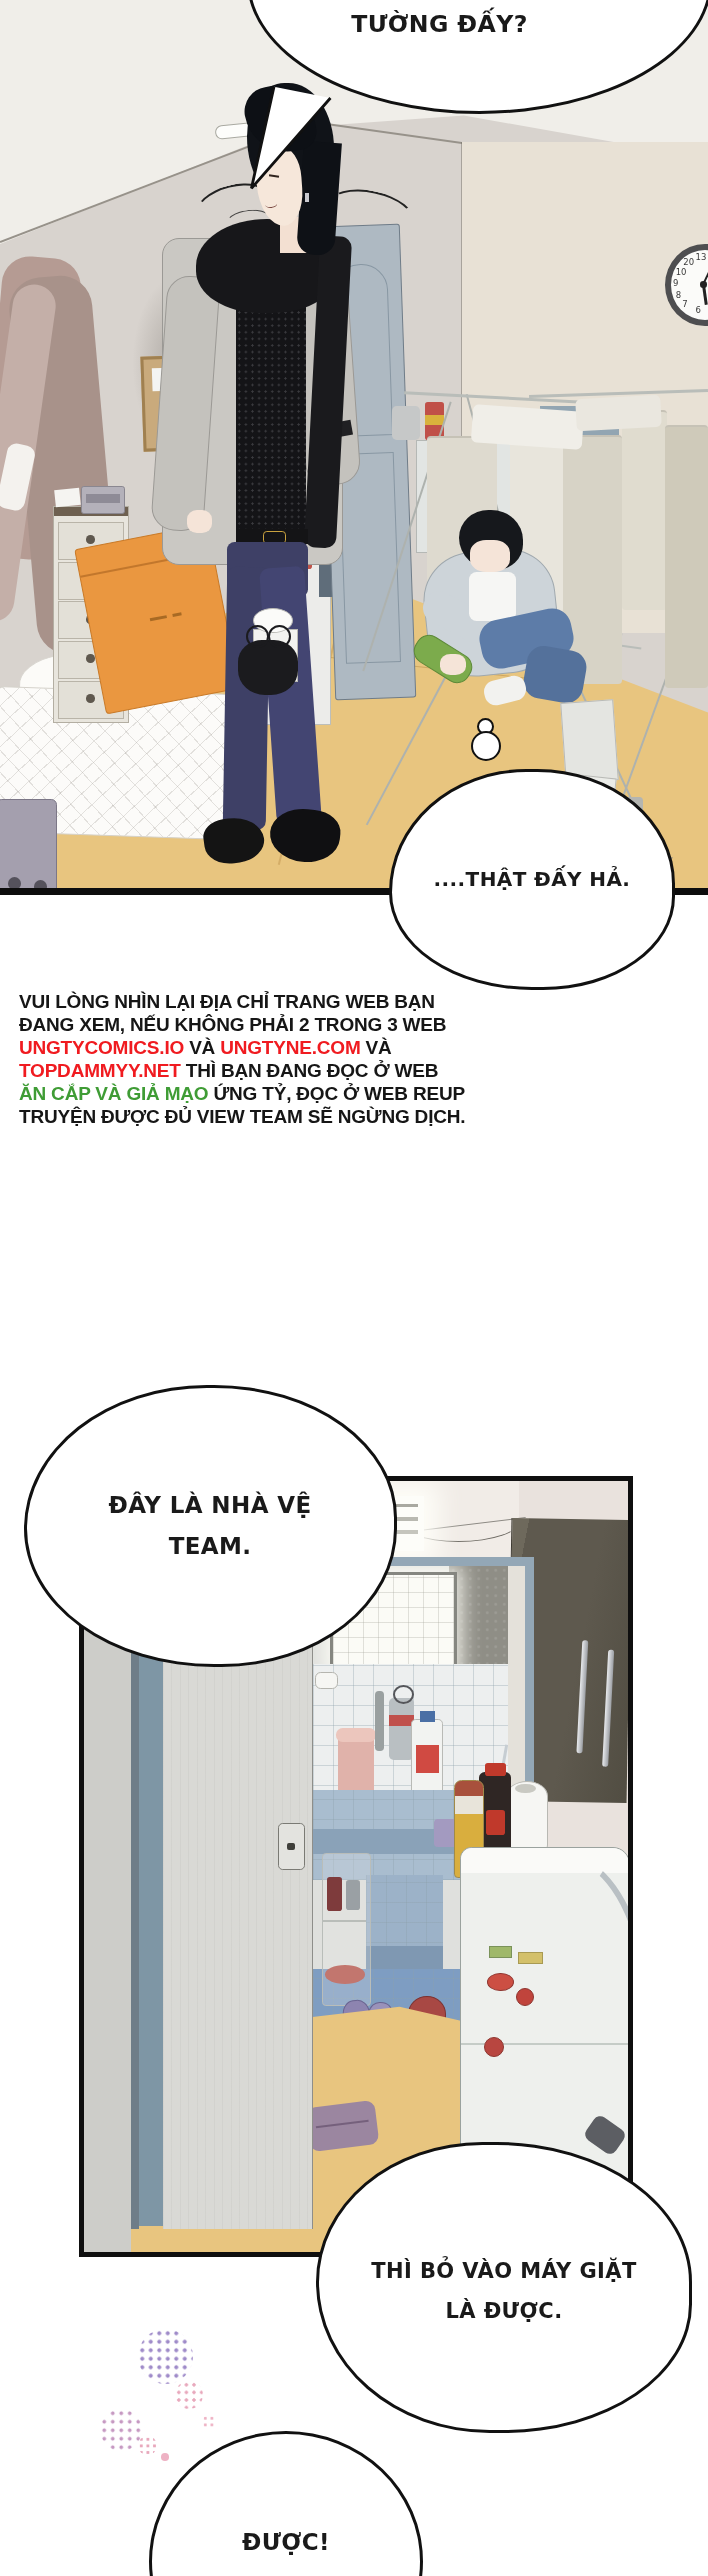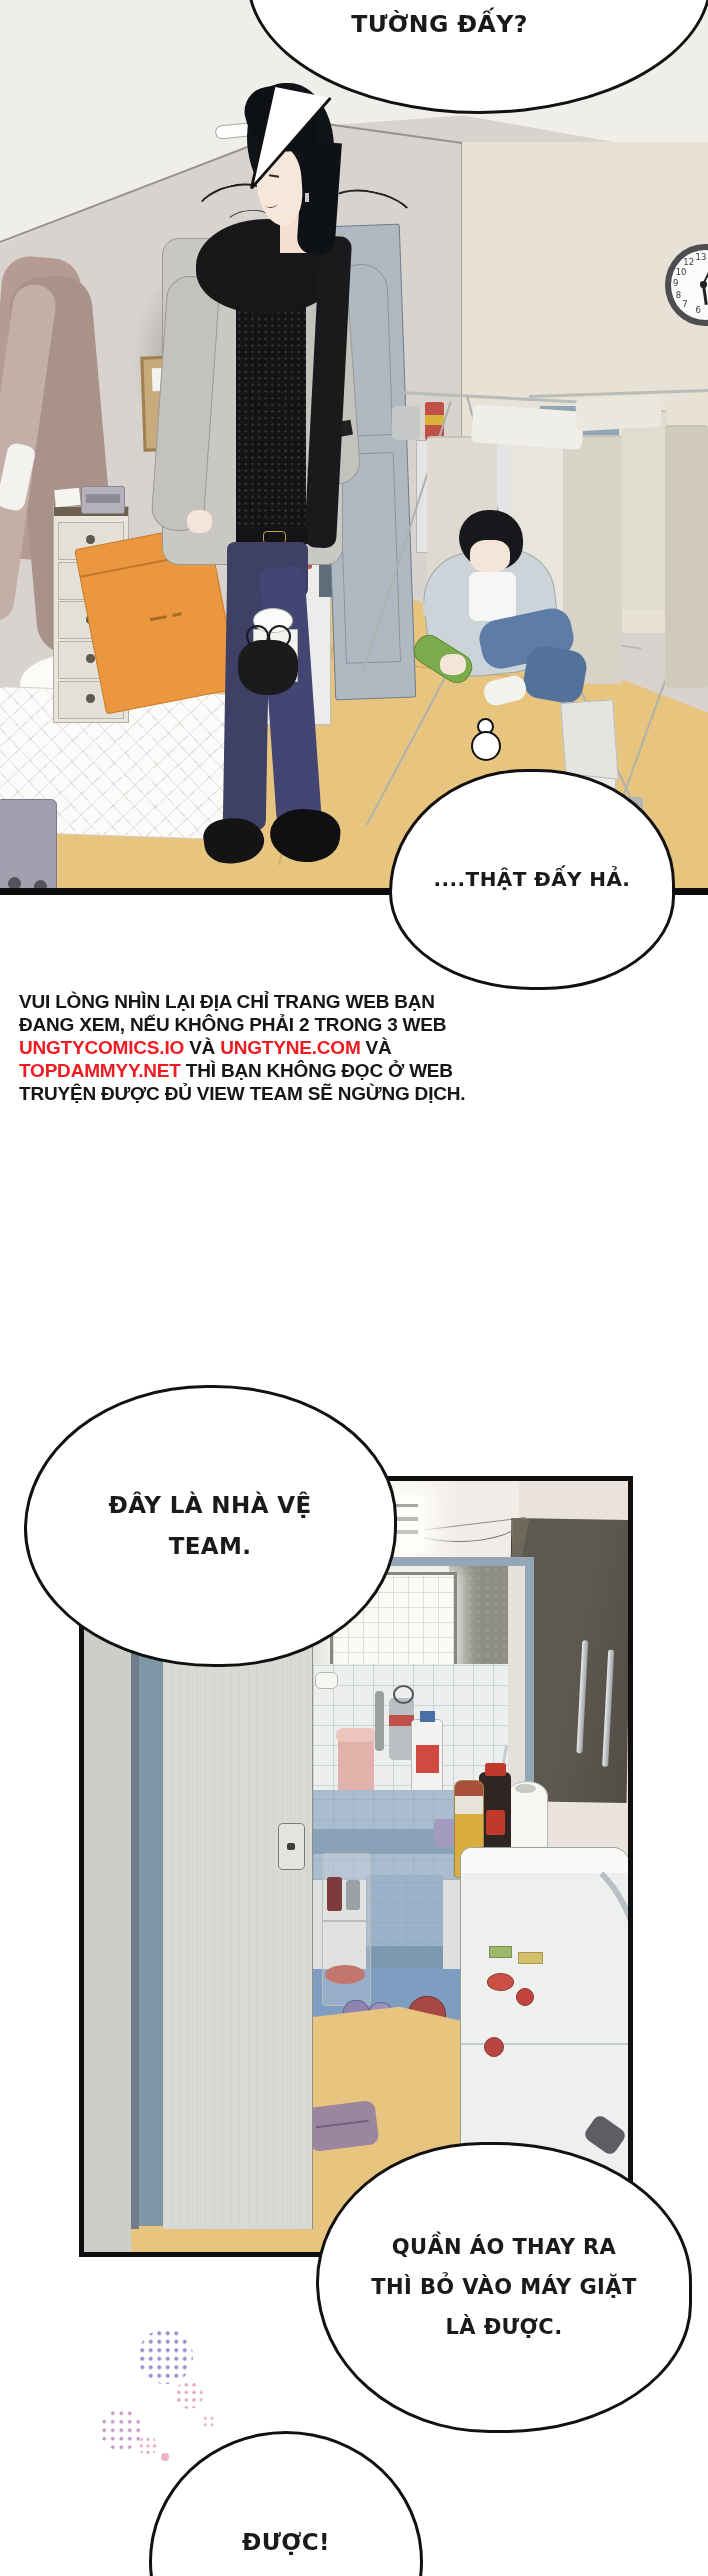--- a/index.html
+++ b/index.html
@@ -115,21 +115,21 @@
     <div class="a towel" style="left:427px;top:436px;width:70px;height:161px;background:#dedacf;"></div>
     <div class="a towel" style="left:510px;top:423px;width:55px;height:185px;background:#e8e5dc;"></div>
     <div class="a towel" style="left:563px;top:435px;width:59px;height:247px;background:#d7d3c6;"></div>
     <div class="a towel" style="left:622px;top:410px;width:45px;height:198px;background:#e0dccf;"></div>
     <div class="a towel" style="left:665px;top:425px;width:43px;height:261px;background:#cfcaba;"></div>
     <div class="a" style="left:472px;top:408px;width:111px;height:38px;background:#f0eee8;border-radius:5.7px;transform:rotate(4deg);"></div>
     <div class="a" style="left:576px;top:397px;width:85px;height:32px;background:#eae7df;border-radius:5.7px;transform:rotate(-3deg);"></div>
 
     <div class="a" style="left:665px;top:244px;width:68px;height:70px;background:#fbfbf9;border:6.6px solid #4e4e50;border-radius:50%;">
       <span class="clockn" style="left:24.6px;top:1.9px;">13</span>
-      <span class="clockn" style="left:12.3px;top:6.6px;">12</span>
+      <span class="clockn" style="left:12.3px;top:6.6px;">20</span>
       <span class="clockn" style="left:4.7px;top:17px;">10</span>
       <span class="clockn" style="left:1.9px;top:28px;">9</span>
       <span class="clockn" style="left:4.7px;top:40px;">8</span>
       <span class="clockn" style="left:11.3px;top:49px;">7</span>
       <span class="clockn" style="left:24.6px;top:55px;">6</span>
       <div class="a" style="left:31px;top:10.4px;width:2.4px;height:24.6px;background:#222;transform:rotate(26deg);transform-origin:center bottom;"></div>
       <div class="a" style="left:31px;top:35px;width:2.8px;height:20px;background:#222;transform:rotate(-8deg);transform-origin:center top;"></div>
       <div class="a" style="left:29px;top:31px;width:6.6px;height:6.6px;background:#222;border-radius:50%;"></div>
     </div>
 
@@ -207,21 +207,22 @@
   <div class="a" style="left:477px;top:718px;width:13.2px;height:13.2px;background:#fff;border:2.4px solid #111;border-radius:50%;z-index:30;"></div>
   <div class="a" style="left:471px;top:731px;width:26.4px;height:26.4px;background:#fff;border:2.8px solid #111;border-radius:50%;z-index:30;"></div>
   <div class="a bubble flexc" style="left:389px;top:769px;width:280px;height:215px;border-radius:50% 50% 48% 52% / 58% 54% 44% 46%;z-index:31;">
     <div class="btext" style="font-size:20px;">....THẬT ĐẤY HẢ.</div>
   </div>
 
   <div class="a notice" style="left:19px;top:990px;width:510px;z-index:5;">
     <div><span style="color: rgb(22, 22, 22);">VUI LÒNG NHÌN LẠI ĐỊA CHỈ TRANG WEB BẠN</span></div>
     <div><span style="color: rgb(22, 22, 22);">ĐANG XEM, NẾU KHÔNG PHẢI 2 TRONG 3 WEB</span></div>
     <div><span style="color: rgb(240, 27, 32);">UNGTYCOMICS.IO</span><span style="color: rgb(22, 22, 22);"> VÀ </span><span style="color: rgb(240, 27, 32);">UNGTYNE.COM</span><span style="color: rgb(22, 22, 22);"> VÀ</span></div>
-    <div><span style="color: rgb(240, 27, 32);">TOPDAMMYY.NET</span><span style="color: rgb(22, 22, 22);"> THÌ BẠN KHÔNG ĐỌC Ở WEB</span></div>
+    <div><span style="color: rgb(240, 27, 32);">TOPDAMMYY.NET</span><span style="color: rgb(22, 22, 22);"> THÌ BẠN ĐANG ĐỌC Ở WEB</span></div>
+    <div><span style="color: rgb(63, 156, 53);">ĂN CẮP VÀ GIẢ MẠO</span><span style="color: rgb(22, 22, 22);"> ỨNG TỶ, ĐỌC Ở WEB REUP</span></div>
     <div><span style="color: rgb(22, 22, 22);">TRUYỆN ĐƯỢC ĐỦ VIEW TEAM SẼ NGỪNG DỊCH.</span></div>
   </div>
 
   <div id="panel2" class="a">
 
     <div class="a" style="left:0;top:0;width:435px;height:85px;background:#f1ece7;"></div>
     <div class="a" style="left:132px;top:74px;width:312px;height:1.4px;background:#8d8a84;transform:rotate(-7deg);transform-origin:left center;"></div>
     <div class="a" style="left:312px;top:17px;width:123px;height:42px;border:1.4px solid transparent;border-bottom-color:#6e6b64;border-radius:50%;"></div>
     <div class="a" style="left:283px;top:15px;width:57px;height:55px;background:#fdfdf9;box-shadow:0 0 24.6px 15px rgba(255,255,250,.9);">
       <div class="a" style="left:5.7px;top:7.6px;width:45px;height:3.8px;background:#a9a9a1;"></div>
@@ -306,21 +307,20 @@
     <div class="a" style="left:444px;top:373px;width:104px;height:204px;border:6.6px solid transparent;border-right-color:#b9c0c4;border-radius:50%;transform:rotate(-12deg);"></div>
     <div class="a" style="left:503px;top:640px;width:36px;height:28px;background:#5c5e63;border-radius:7.6px;transform:rotate(35deg);"></div>
   </div>
 
   <div class="a bubble flexc" style="left:23.6px;top:1385px;width:367px;height:276px;border-radius:50% 50% 48% 52%/52% 48% 50% 50%;">
     <div class="btext" style="font-size:23px;">ĐÂY LÀ NHÀ VỆ</div>
     <div class="btext" style="font-size:23px;margin-top:5.7px;">TEAM.</div>
   </div>
 
   <div class="a bubble flexc" style="left:316px;top:2142px;width:370px;height:285px;border-radius:46% 54% 52% 48%/50% 50% 46% 54%;">
-    <div class="btext" style="font-size:21px;">QUẦN ÁO THAY RA</div>
     <div class="btext" style="font-size:21px;margin-top:7.6px;">THÌ BỎ VÀO MÁY GIẶT</div>
     <div class="btext" style="font-size:21px;margin-top:7.6px;">LÀ ĐƯỢC.</div>
   </div>
 
   <div class="a dots" style="left:138px;top:2329px;width:55px;height:55px;background-image:radial-gradient(circle,#9f8bc9 1.7px,transparent 2.3px);background-size:8.5px 8.5px;"></div>
   <div class="a dots" style="left:175px;top:2381px;width:28px;height:28px;background-image:radial-gradient(circle,#e8a8bc 1.4px,transparent 2px);background-size:7.6px 7.6px;"></div>
   <div class="a dots" style="left:100px;top:2409px;width:42px;height:42px;background-image:radial-gradient(circle,#c699c2 1.6px,transparent 2.2px);background-size:8.5px 8.5px;"></div>
   <div class="a dots" style="left:138px;top:2436px;width:19px;height:19px;background-image:radial-gradient(circle,#e8a8bc 1.3px,transparent 1.9px);background-size:6.6px 6.6px;"></div>
   <div class="a dots" style="left:202px;top:2415px;width:14px;height:14px;background-image:radial-gradient(circle,#eeb2c4 1.2px,transparent 1.8px);background-size:6.6px 6.6px;"></div>
   <div class="a dots" style="left:161px;top:2453px;width:7.6px;height:7.6px;background:#eeb2c4;"></div>

